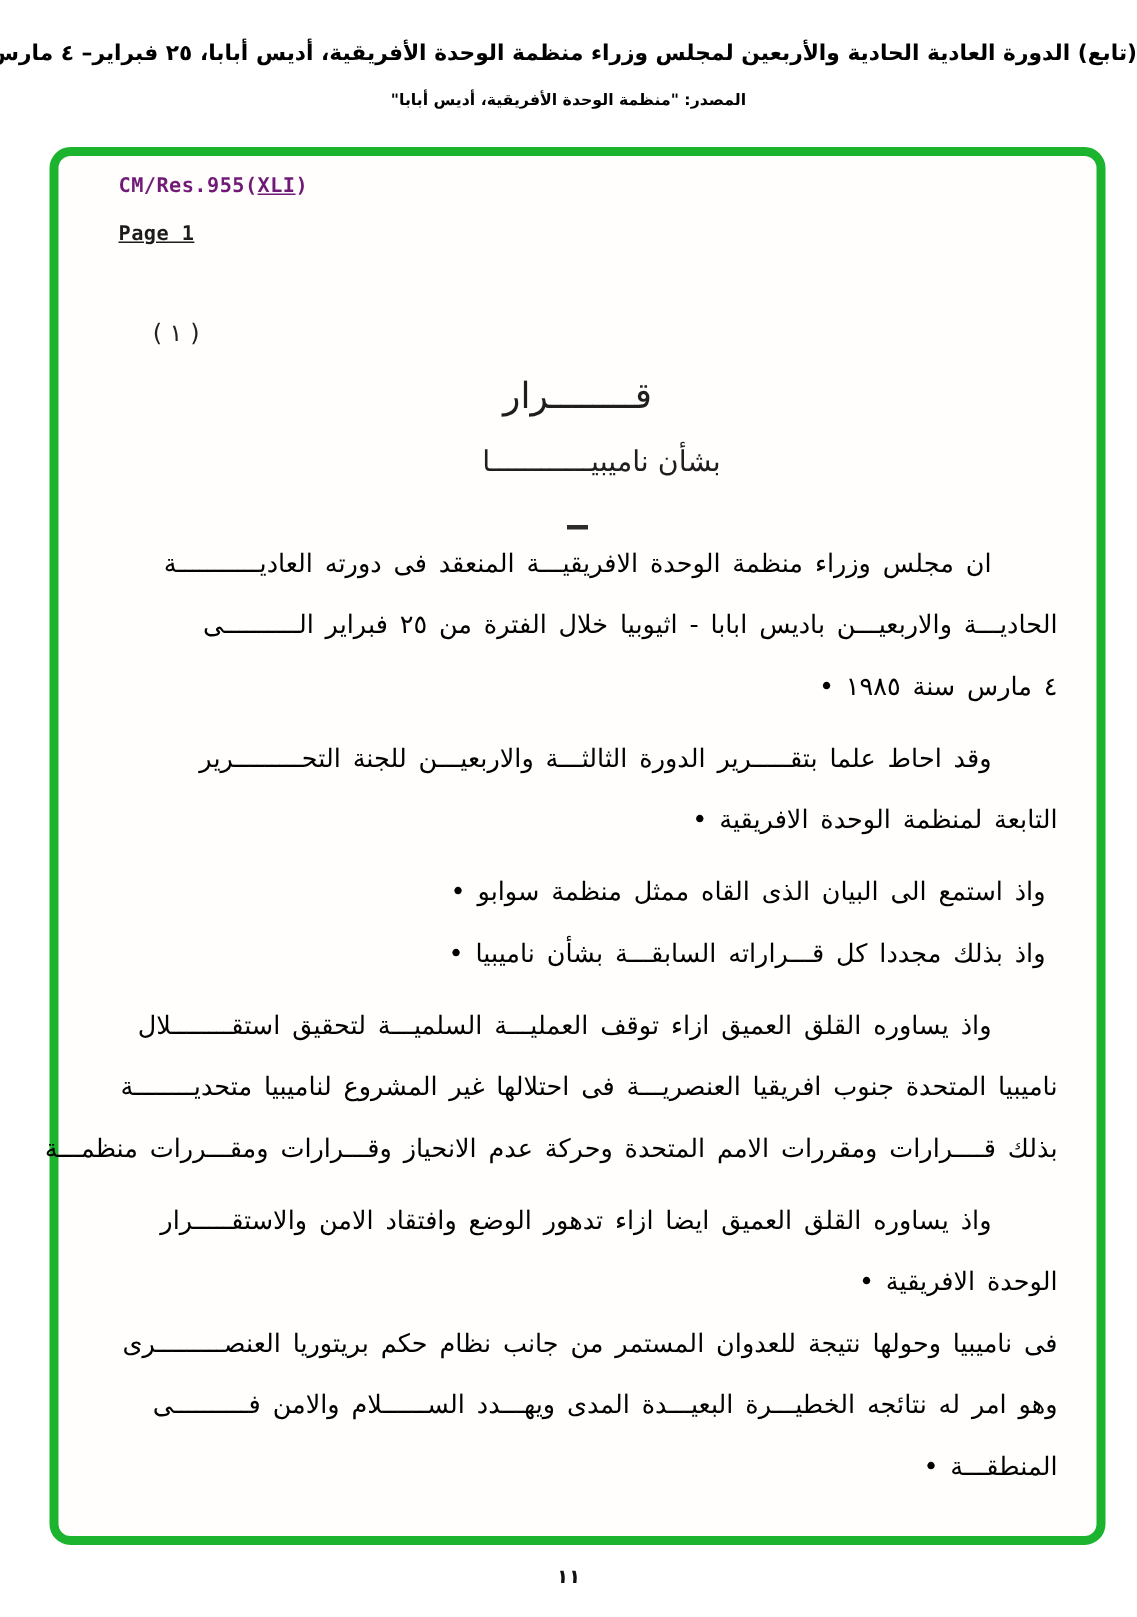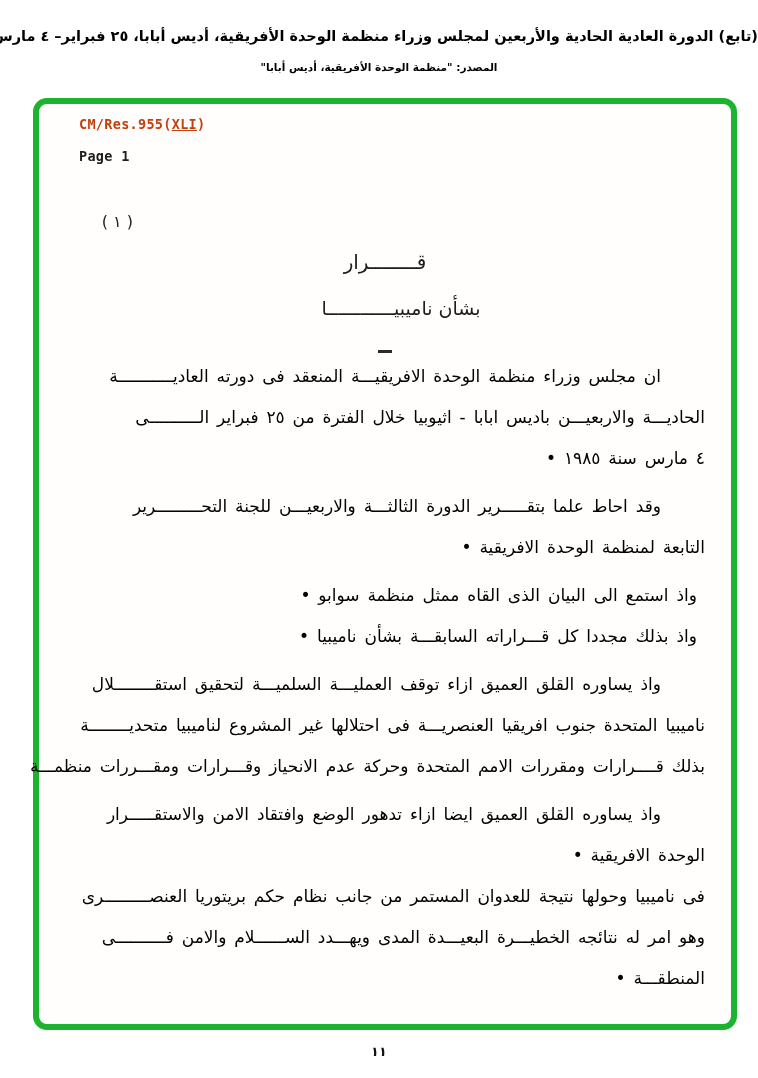--- a/index.html
+++ b/index.html
@@ -15,31 +15,31 @@
           direction:rtl; text-align:center; font-weight:bold;
           font-size:10.5px; color:#000; white-space:nowrap; }
 
   
   .frame { position:absolute; left:33px; top:98px; width:704px; height:932px;
            border:6px solid #1cb42f; border-radius:14px; background:#fffefd; }
 
   
   .ref { position:absolute; left:40px; top:12px; direction:ltr;
          font-family:"DejaVu Sans Mono", monospace; font-size:13.5px;
-         font-weight:bold; color:#c2410c; letter-spacing:0.3px; }
+         font-weight:bold; color:#701a75; letter-spacing:0.3px; }
   .ref .sess { text-decoration:underline; }
   .pagelbl { position:absolute; left:40px; top:44px; direction:ltr;
              font-family:"DejaVu Sans Mono", monospace; font-size:13.5px;
-             font-weight:bold; color:#1c1c1c; letter-spacing:0.3px; }
+             font-weight:bold; color:#1c1c1c; letter-spacing:0.3px;text-decoration:underline; }
 
   .itemno { position:absolute; right:598px; top:108px; direction:rtl;
             font-size:16px; color:#222; white-space:nowrap; }
 
   .title { position:absolute; left:0; top:146px; width:100%; direction:rtl;
-           text-align:center; font-size:20px; color:#1e1e1e; white-space:nowrap; }
+           text-align:center; font-size:24px; color:#1e1e1e; white-space:nowrap; }
   .subtitle { position:absolute; left:16px; top:193px; width:100%; direction:rtl;
               text-align:center; font-size:19px; color:#1e1e1e; white-space:nowrap; }
   .dash { position:absolute; left:50%; top:246px; width:14px; height:3px;
           margin-left:-7px; background:#2b2b2b; }
 
   
   .body { position:absolute; top:252px; right:26px; left:30px; direction:rtl; }
   .ln { line-height:41px; font-size:17px; color:#000000; text-align:right;
         white-space:nowrap; word-spacing:2.5px; }
   .ind { padding-right:44px; }

